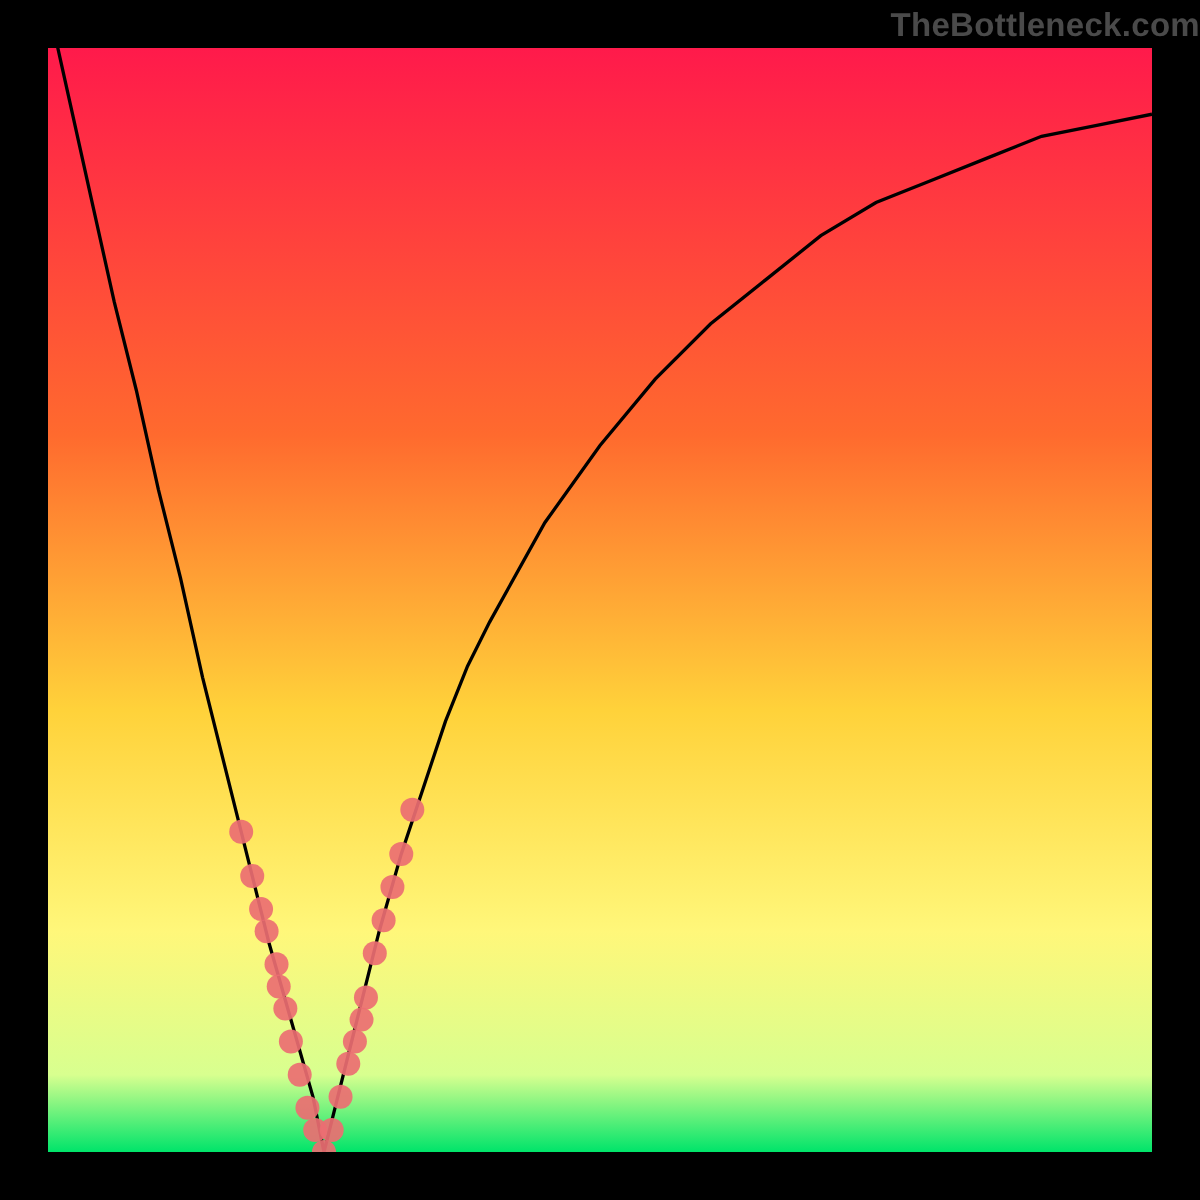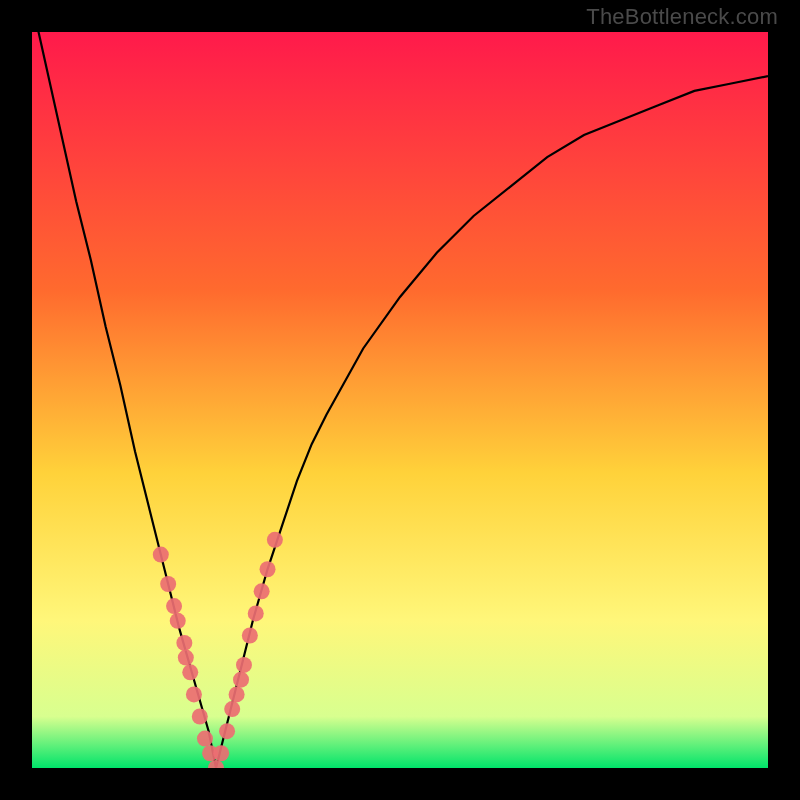--- a/index.html
+++ b/index.html
@@ -28,24 +28,24 @@
     overflow: hidden;
   }
   .plot svg {
     display: block;
     width: 736px;
     height: 736px;
   }
   .watermark {
     position: absolute;
     top: 4px;
-    right: 22px;
+    right: 0;
     color: #4a4a4a;
     font-size: 22px;
-    font-weight: 400;
+    font-weight: 700;
     letter-spacing: 0.2px;
     user-select: none;
   }
 </style>
 </head>
 <body>
 
 <div class="frame">
   <div class="plot">
     <svg id="chart-svg" viewBox="0 0 736 736">

